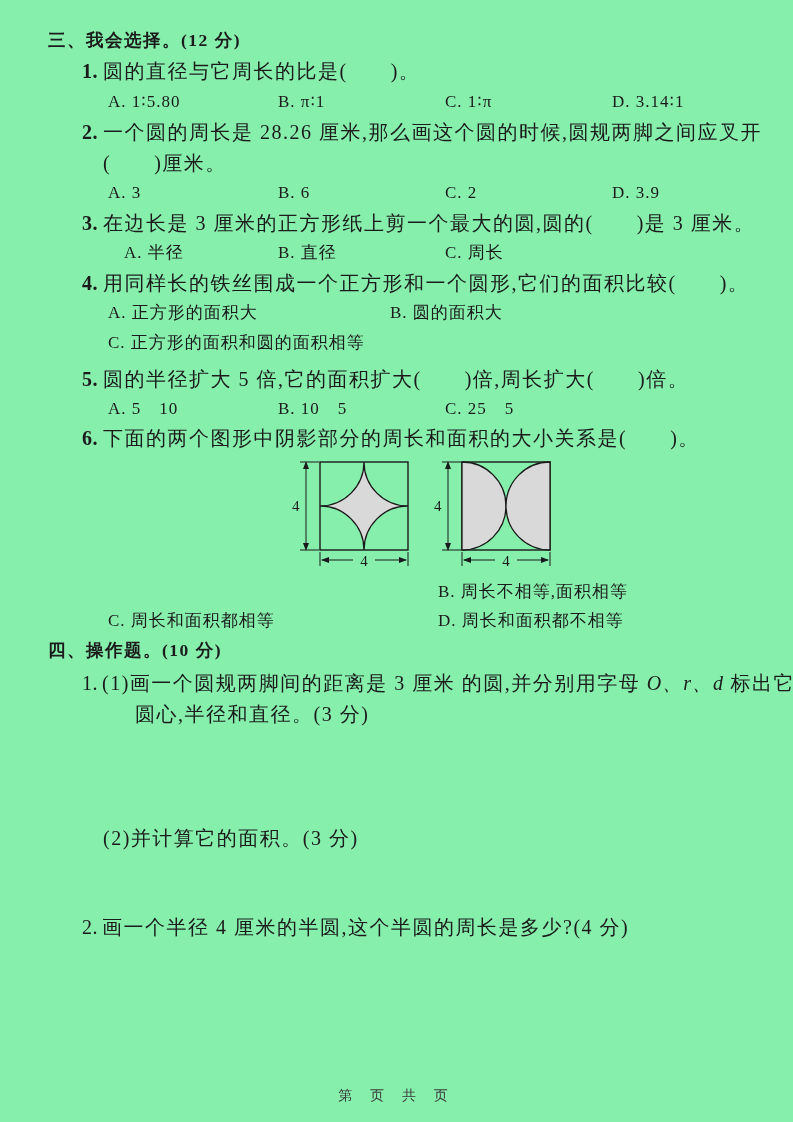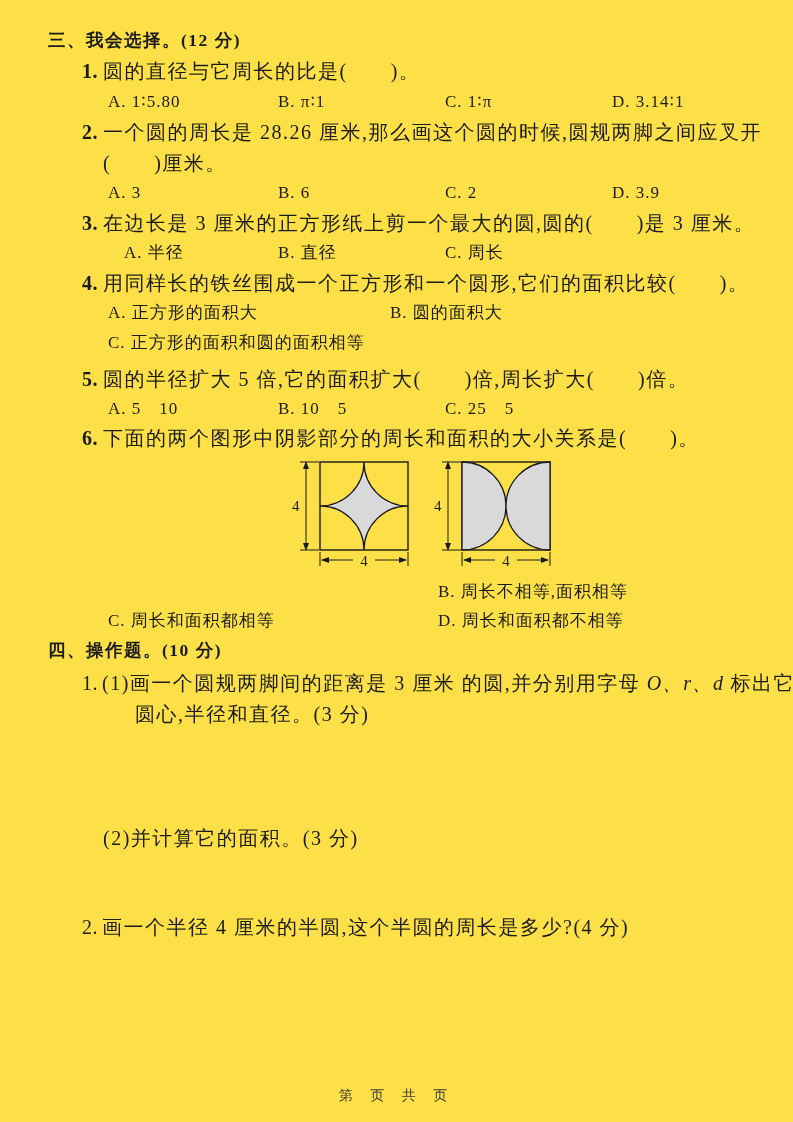--- a/index.html
+++ b/index.html
@@ -1,30 +1,30 @@
 <!DOCTYPE html>
 <html><head>
 <meta charset="utf-8">
 <style>
   html,body { margin:0; padding:0; background:#ffffff; }
   .page {
-    position:relative; width:793px; height:1122px; background:#fde047;
+    position:relative; width:793px; height:1122px; background:#86efac;
     font-family:"Liberation Serif","DejaVu Serif",serif;
     color:#1b1b1b; overflow:hidden;
   }
   .line { position:absolute; font-size:20px; letter-spacing:1.5px; white-space:nowrap; line-height:20px; }
   .heading { font-weight:bold; font-size:17.5px; letter-spacing:1.5px; }
   .qnum { font-weight:bold; margin-right:5px; letter-spacing:0.5px; }
   .qnum-reg { font-weight:normal; margin-right:4px; letter-spacing:0.5px; }
   .opt { position:absolute; font-size:17px; letter-spacing:1px; white-space:nowrap; line-height:20px; }
   .ital { font-style:italic; letter-spacing:1px; }
   .fig { position:absolute; }
   .footer { position:absolute; left:0; width:100%; text-align:center;
             font-size:14px; letter-spacing:7px; color:#3a3a3a;
-            font-family:Liberation Serif, serif; }
+            font-family:Liberation Sans, sans-serif; }
 </style>
 </head>
 <body>
 
 <div class="page">
 
   <div class="line heading" style="left:48px; top:30px">三、我会选择。(12 分)</div>
 
   <div class="line" style="left:82px; top:61px">
     <span class="qnum">1.</span><span>圆的直径与它周长的比是(　　)。</span>

